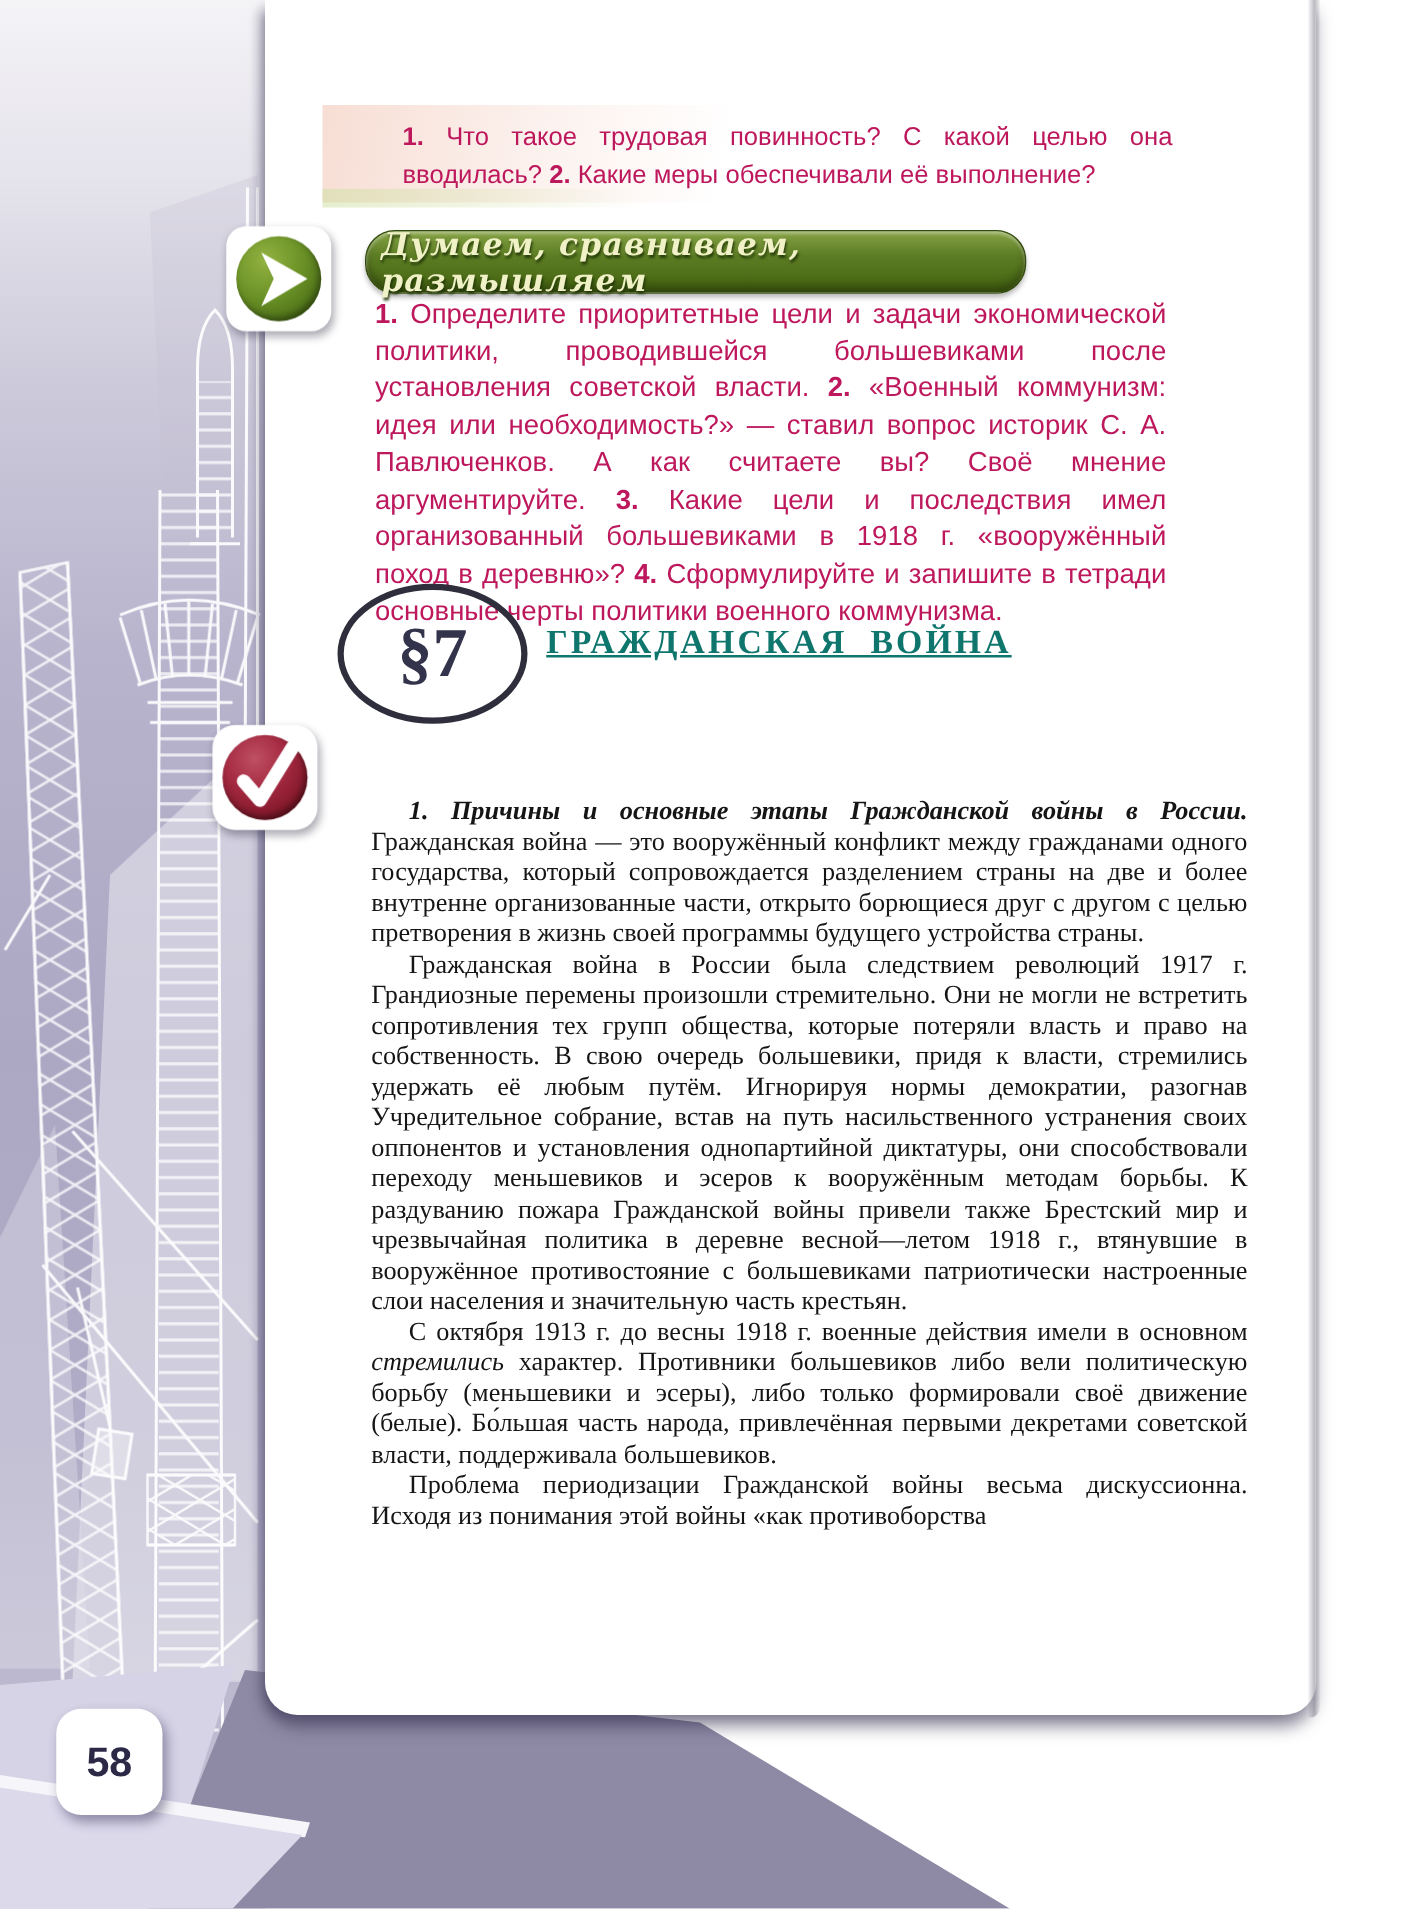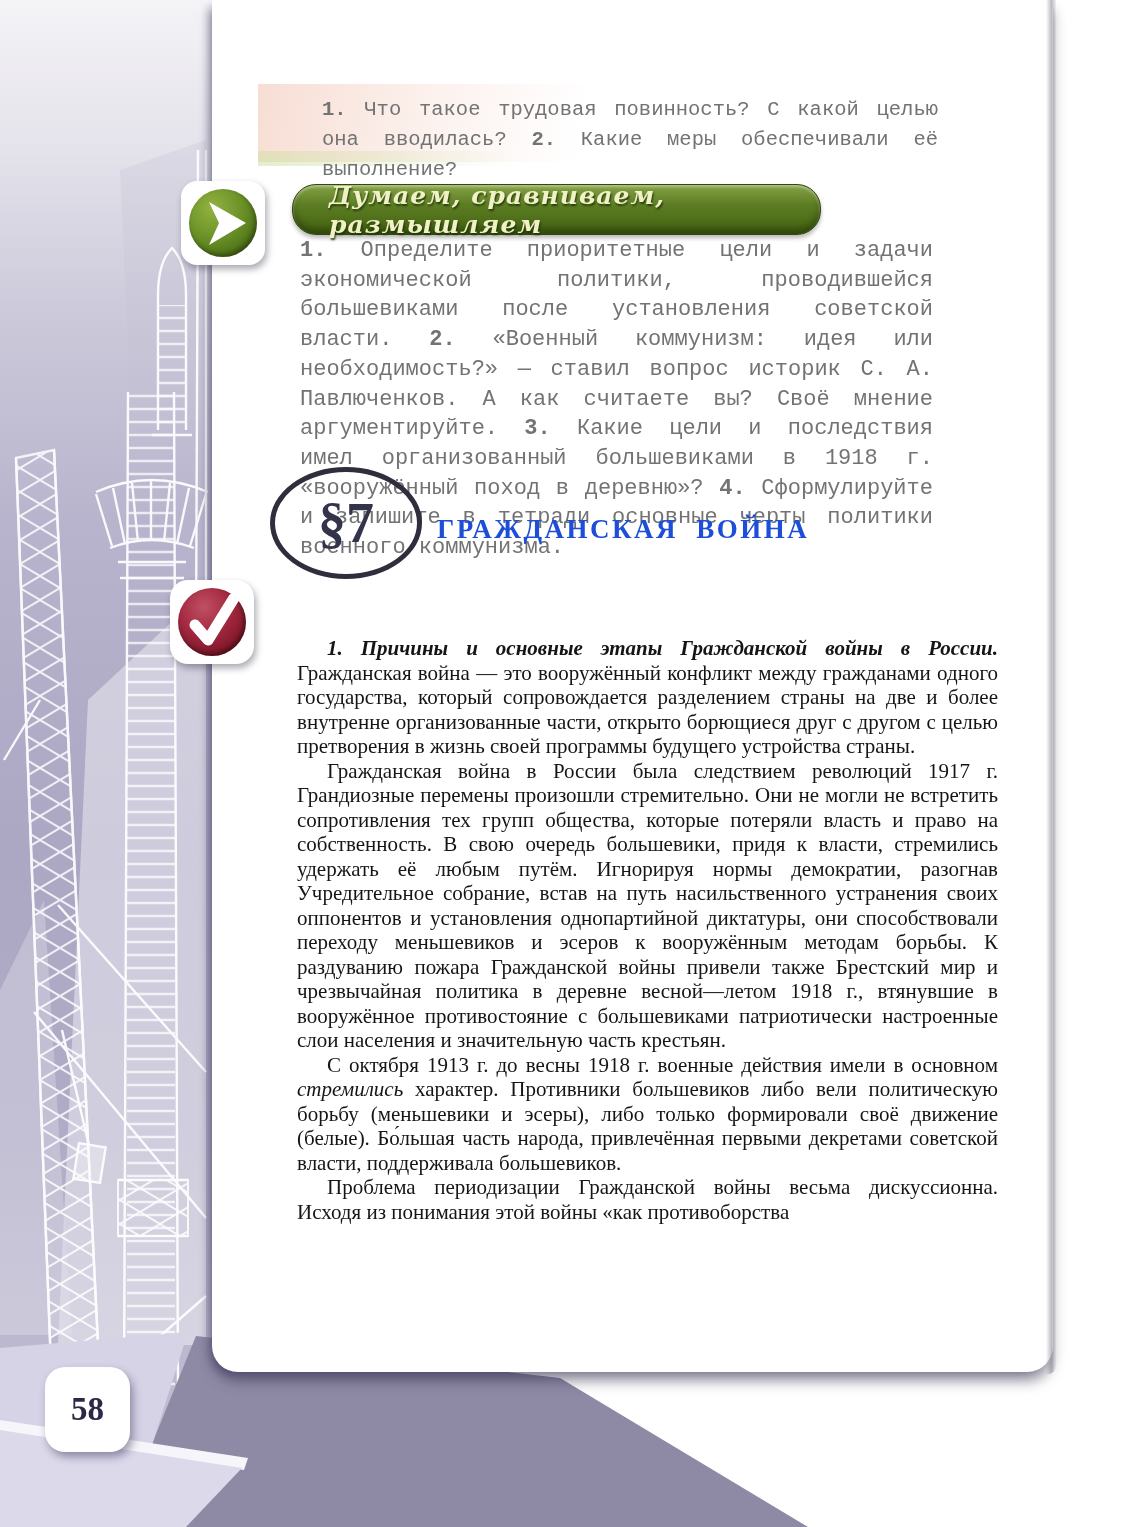--- a/index.html
+++ b/index.html
@@ -27,21 +27,21 @@
         background:linear-gradient(to right,rgba(95,92,108,0) 0%,rgba(95,92,108,.42) 55%,rgba(95,92,108,.05) 100%);
         border-radius:0 0 8px 0;}
 
   
   .fade-panel{position:absolute;left:46px;top:84px;width:560px;height:78px;
         background:linear-gradient(100deg,rgba(246,216,205,.85) 0%,rgba(246,216,205,.30) 34%,rgba(246,226,214,0) 58%);}
   .fade-panel::after{content:"";position:absolute;left:0;bottom:-4px;width:46%;height:15px;
         background:linear-gradient(90deg,rgba(208,224,164,.55),rgba(208,224,164,0));}
 
   
-  .sans{font-family:Liberation Mono, monospace;color:#737373;}
+  .sans{font-family:Liberation Sans, sans-serif;color:#be185d;}
   .recap{position:absolute;left:110px;top:95px;width:616px;font-size:20.5px;line-height:30px;
          text-align:justify;}
   .tasks{position:absolute;left:88px;top:236px;width:633px;font-size:22px;line-height:29.7px;
          text-align:justify;}
   .b{font-weight:700;} .i{font-style:italic;}
 
   
   .arrow-badge{position:absolute;left:-31px;top:181px;width:84px;height:84px;background:#fff;
         border-radius:16px;box-shadow:2px 4px 7px rgba(40,40,60,.40);display:flex;
         align-items:center;justify-content:center;}
@@ -49,28 +49,28 @@
         background:radial-gradient(circle at 34% 28%,#93b241 0%,#6b9227 45%,#4c7017 78%,#3a5a0e 100%);
         box-shadow:inset -2px -3px 5px rgba(0,0,0,.35);display:flex;align-items:center;justify-content:center;}
 
   
   .banner{position:absolute;left:80px;top:184px;width:527px;height:49px;border-radius:24px;
         background:linear-gradient(180deg,#85a244 0%,#5d7d24 40%,#42610f 100%);
         border:1px solid #32490c;
         box-shadow:inset 0 2px 3px rgba(255,255,255,.40),inset 0 -5px 7px rgba(0,0,0,.30),0 3px 4px rgba(0,0,0,.28);
         display:flex;align-items:center;}
   .banner span{font-family:"DejaVu Serif",serif;font-style:italic;font-weight:700;font-size:25px;
-        color:#f0f1c6;letter-spacing:1px;padding-left:36px;text-shadow:1px 2px 2px rgba(30,52,6,.85);}
+        color:#f0f1c6;letter-spacing:1px;padding-left:12px;text-shadow:1px 2px 2px rgba(30,52,6,.85);}
 
   
   .section-oval{position:absolute;left:58px;top:467px;width:142px;height:102px;border:5px solid #2e2e3c;
         border-radius:50%;display:flex;align-items:center;justify-content:center;}
   .section-oval span{font-family:"Liberation Serif",serif;font-weight:700;font-size:56px;color:#33334c;}
-  .section-title{position:absolute;left:225px;top:514px;margin:0;font-family:"Liberation Serif",serif;
-        font-weight:700;font-size:27px;letter-spacing:2.5px;word-spacing:9px;color:#1d4ed8;}
+  .section-title{position:absolute;left:225px;top:498px;margin:0;font-family:"Liberation Serif",serif;
+        font-weight:700;font-size:27px;letter-spacing:2.5px;word-spacing:9px;color:#0f766e;text-decoration:underline;}
 
   
   .check-badge{position:absolute;left:-42px;top:580px;width:84px;height:84px;background:#fff;
         border-radius:18px;box-shadow:2px 4px 7px rgba(40,40,60,.40);display:flex;
         align-items:center;justify-content:center;}
   .check-circle{width:68px;height:68px;border-radius:50%;
         background:radial-gradient(circle at 38% 28%,#bf5064 0%,#a52a42 38%,#7e1628 78%,#5e0e1c 100%);
         box-shadow:inset -2px -3px 5px rgba(0,0,0,.40);display:flex;align-items:center;justify-content:center;
         overflow:visible;}
   .key-question{position:absolute;left:88px;top:606px;width:692px;font-family:"Liberation Sans",sans-serif;
@@ -78,21 +78,21 @@
 
   
   .body-text{position:absolute;left:85px;top:636px;width:701px;font-size:21px;line-height:24.5px;
         text-align:justify;color:#151515;}
   .body-text p{margin:0;text-indent:30px;}
 
   
   .page-num{position:absolute;left:45px;top:1367px;width:85px;height:85px;background:#fff;
         border-radius:20px;z-index:3;box-shadow:3px 5px 9px rgba(48,42,82,.45);
         display:flex;align-items:center;justify-content:center;}
-  .page-num span{font-family:Liberation Serif, serif;font-weight:700;font-size:33px;color:#2c2947;}
+  .page-num span{font-family:Liberation Sans, sans-serif;font-weight:700;font-size:33px;color:#2c2947;}
 </style>
 </head>
 <body>
 
 <div class="canvas">
 
   <div class="left-strip">
     <svg width="212" height="1527" viewBox="0 0 212 1527">
       <defs>
         <pattern id="rungs" width="46" height="13" patternUnits="userSpaceOnUse">

